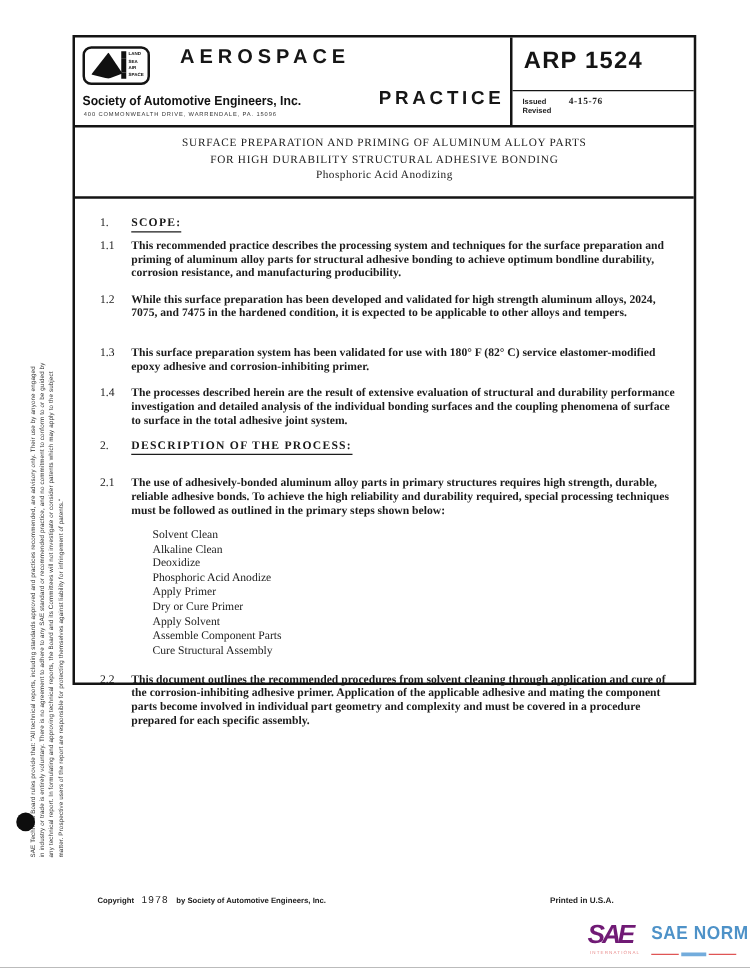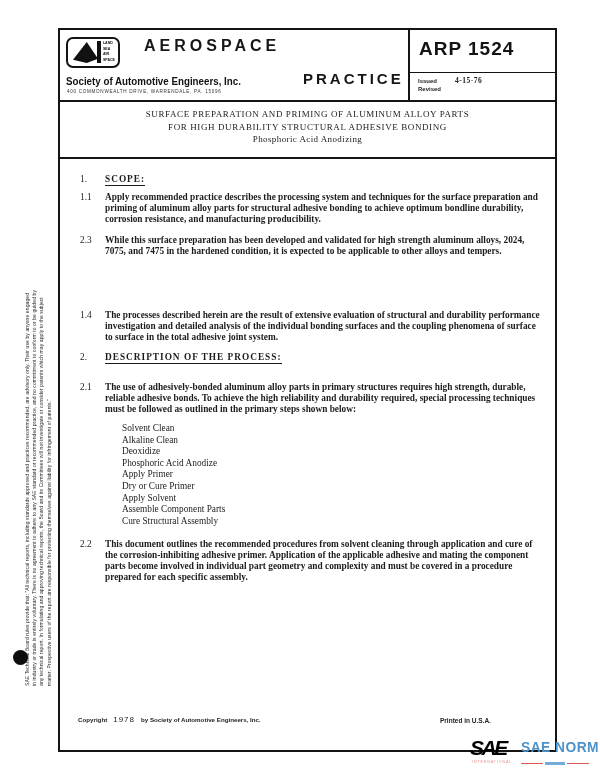--- a/index.html
+++ b/index.html
@@ -10,21 +10,21 @@
   }
   
   .sidebar{
     position:absolute; left:24px; top:686px; width:556px;
     transform:rotate(-90deg); transform-origin:0 0;
     font-family:"Liberation Sans", sans-serif;
     font-size:5px; line-height:7.2px; color:#2b2b2b; letter-spacing:.1px;
   }
   .hole{position:absolute; left:13px; top:650px; width:15px; height:15px; border-radius:50%; background:#0d0d0d;}
   
-  .frame{position:absolute; left:58px; top:28px; width:499px; height:724px; border:2px solid #141414; box-sizing:border-box; background:#fff;}
+  .frame{position:absolute; left:58px; top:28px; width:499px; height:520px; border:2px solid #141414; box-sizing:border-box; background:#fff;}
   
   .header{position:absolute; left:0; top:0; width:100%; height:72px; border-bottom:2px solid #141414; box-sizing:border-box;}
   .logo-box{position:absolute; left:6px; top:7px; width:54px; height:31px; border:2px solid #141414; border-radius:7px; background:#fff; box-sizing:border-box;}
   .tri{position:absolute; left:5px; top:3px; width:25px; height:21px; background:#111;
        clip-path:polygon(55% 0, 100% 80%, 55% 100%, 0 84%);}
   .chips{position:absolute; right:3px; top:2px; font-family:"Liberation Sans",sans-serif; font-weight:bold; font-size:3.6px; line-height:5.6px; color:#111; text-align:left;}
   .chips span{display:block; border-left:4px solid #111; padding-left:1.5px;}
   .t-line{position:absolute; font-family:"Liberation Sans",sans-serif; font-weight:bold; color:#161616; white-space:nowrap;}
   .t1{left:84px; top:7px;  font-size:16px; letter-spacing:4px;}
   .t2{left:140px; top:24px; font-size:15px; letter-spacing:3.5px;}
@@ -48,21 +48,21 @@
   .heading-text{display:inline-block; border-bottom:1px solid #1c1c1c; letter-spacing:1px; padding-bottom:.5px;}
   .steps{position:absolute; left:62px; font-size:9.3px; line-height:11.6px;}
   
   .footer-copy{position:absolute; left:78px; top:715px; font-size:6.5px; font-family:"Liberation Sans",sans-serif; color:#222;}
   .fc-label{font-weight:bold; font-size:6.2px;}
   .fc-year{font-size:8px; margin:0 6px; position:relative; top:0; letter-spacing:1px;}
   .fc-by{font-weight:bold; font-size:6.2px;}
   .printed{position:absolute; left:440px; top:717px; font-size:6.5px; font-weight:bold; font-family:"Liberation Sans",sans-serif; color:#222;}
   
   .wm{position:absolute; left:470px; top:736px; width:124px; height:32px;}
-  .wm-sae{position:absolute; left:0; top:0; font-family:"Liberation Sans",sans-serif; font-style:italic; font-weight:900; font-size:21px; letter-spacing:-2.5px; color:#000000;}
+  .wm-sae{position:absolute; left:0; top:0; font-family:"Liberation Sans",sans-serif; font-style:italic; font-weight:900; font-size:21px; letter-spacing:-2.5px; color:#701a75;}
   .wm-intl{position:absolute; left:2px; top:24px; font-family:"Liberation Sans",sans-serif; font-size:3.6px; letter-spacing:.9px; color:#e88a8a;}
   .wm-norm{position:absolute; left:51px; top:2px; font-family:"Liberation Sans",sans-serif; font-weight:900; font-size:15px; letter-spacing:.5px; color:#4e92c8; transform:scaleX(.92); transform-origin:0 0; white-space:nowrap;}
   .wm-rule{position:absolute; left:51px; top:26px; width:68px; height:3px;}
   .wm-rule .seg{position:absolute; top:1px; height:1px; background:#e05555;}
   .wm-rule .seg.a{left:0; width:22px;} .wm-rule .seg.b{right:0; width:22px;}
   .wm-rule .mid{position:absolute; left:24px; top:0; width:20px; height:3px; background:#5b9ed6; opacity:.85;}
 </style>
 </head>
 <body>
 
@@ -112,28 +112,32 @@
       <div class="title-l tl3">Phosphoric Acid Anodizing</div>
     </div>
 
     <div class="para" style="top:144px;">
       <span class="num">1.</span>
       <span class="ptxt"><span class="heading-text">SCOPE:</span></span>
     </div>
 
     <div class="para" style="top:162px;">
       <span class="num">1.1</span>
-      <span class="ptxt">Apply recommended practice describes the processing system and techniques for the surface preparation and priming of aluminum alloy parts for structural adhesive bonding to achieve optimum bondline durability, corrosion resistance, and manufacturing producibility.</span>
+      <span class="ptxt">This recommended practice describes the processing system and techniques for the surface preparation and priming of aluminum alloy parts for structural adhesive bonding to achieve optimum bondline durability, corrosion resistance, and manufacturing producibility.</span>
     </div>
 
     <div class="para" style="top:205px;">
-      <span class="num">2.3</span>
+      <span class="num">1.2</span>
       <span class="ptxt">While this surface preparation has been developed and validated for high strength aluminum alloys, 2024, 7075, and 7475 in the hardened condition, it is expected to be applicable to other alloys and tempers.</span>
     </div>
 
+    <div class="para" style="top:248px;">
+      <span class="num">1.3</span>
+      <span class="ptxt">This surface preparation system has been validated for use with 180° F (82° C) service elastomer-modified epoxy adhesive and corrosion-inhibiting primer.</span>
+    </div>
 
     <div class="para" style="top:280px;">
       <span class="num">1.4</span>
       <span class="ptxt">The processes described herein are the result of extensive evaluation of structural and durability performance investigation and detailed analysis of the individual bonding surfaces and the coupling phenomena of surface to surface in the total adhesive joint system.</span>
     </div>
 
     <div class="para" style="top:322px;">
       <span class="num">2.</span>
       <span class="ptxt"><span class="heading-text">DESCRIPTION OF THE PROCESS:</span></span>
     </div>

